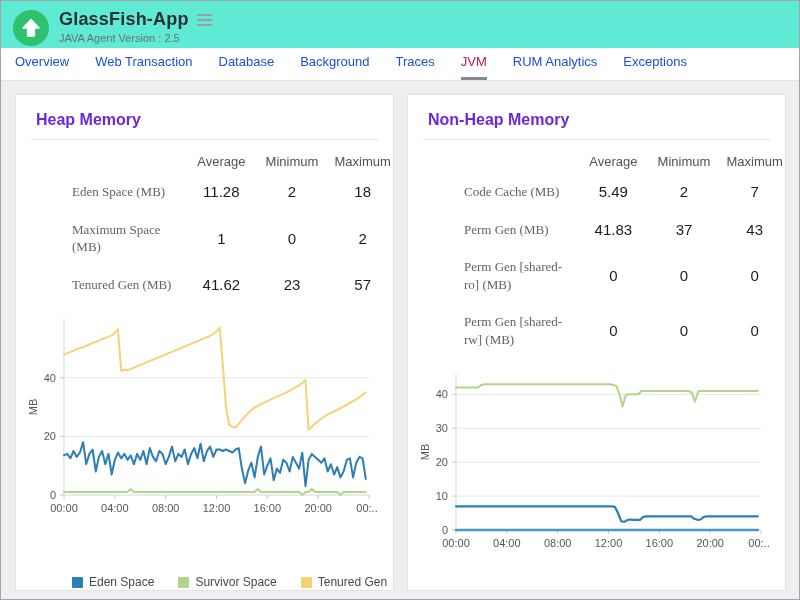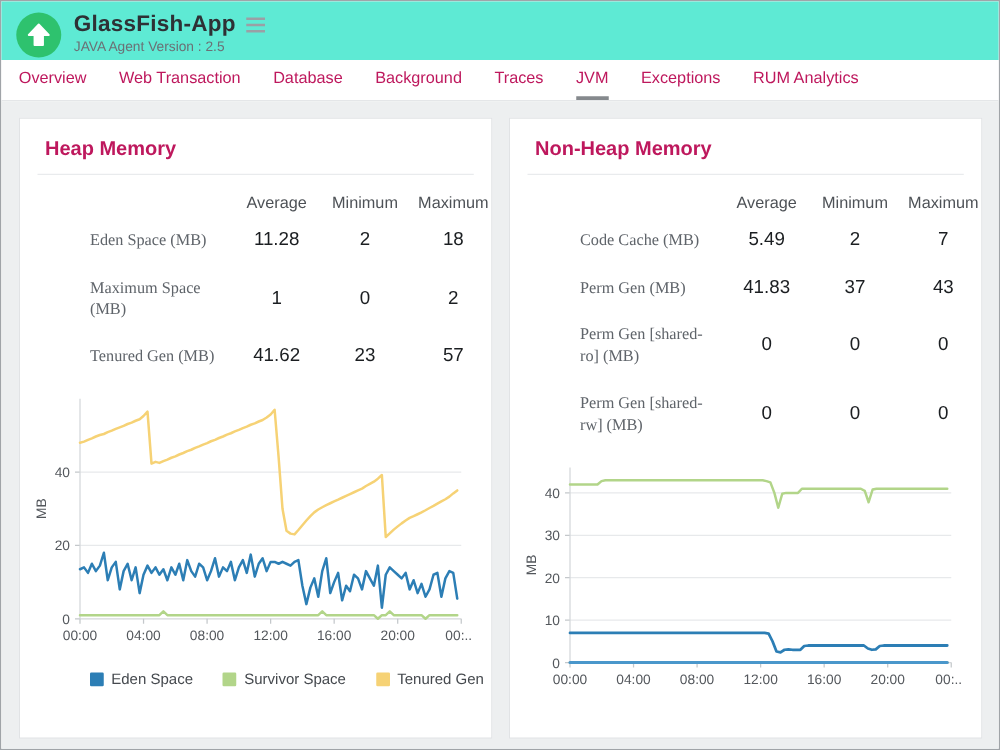--- a/index.html
+++ b/index.html
@@ -12,41 +12,41 @@
   .logo { width:36px; height:36px; border-radius:50%; flex:0 0 36px; display:flex; align-items:center; justify-content:center; margin-top:1px; }
   .titlebox { margin-left:10px; }
   .titlerow { display:flex; align-items:center; }
   .apptitle { font-size:18px; font-weight:bold; color:#2e3135; letter-spacing:0.2px; }
   .burger { display:inline-flex; flex-direction:column; gap:3px; margin-left:6px; cursor:pointer; padding:2px; }
   .burger i { display:block; width:15px; height:2px; background:#9aa0a5; }
   .subtitle { font-size:11px; color:#6b7075; margin-top:2px; }
 
   
   .tabs { display:flex; gap:26px; padding:0 0 0 14px; border-bottom:1px solid #e4e6e8; background:#fff; }
-  .tab { font-size:13px; color:#be185d; padding:6px 0 8px 0; cursor:pointer; border-bottom:3px solid transparent; }
+  .tab { font-size:13px; color:#1d4ed8; padding:6px 0 8px 0; cursor:pointer; border-bottom:3px solid transparent; }
   .tab.active { color:#be185d; font-weight:normal; border-bottom-color:#85898d; }
 
   
   .main { flex:1; background:#edeff0; display:flex; gap:13px; padding:13px 13px 12px 14px; }
   .card { flex:1; background:#fff; border:1px solid #e1e3e5; height:497px; padding:16px 0 0 0; overflow:hidden; }
-  .card h2 { font-size:16px; font-weight:bold; color:#be185d; padding:0 20px 10px 20px; }
+  .card h2 { font-size:16px; font-weight:bold; color:#6d28d9; padding:0 20px 10px 20px; }
   .card .divider { border-top:1px solid #e9ebed; margin:0 14px; }
 
   
   .tblwrap { overflow:hidden; padding-left:20px; margin-top:6px; }
   table.stats { border-collapse:collapse; table-layout:fixed; width:362px; }
   table.stats th { font-size:13px; font-weight:normal; color:#4e5257; text-align:center; padding:8px 0 4px 0; white-space:nowrap; }
   table.stats td.lbl { font-size:13px; color:#5f646a; text-align:left; padding:10px 4px 10px 36px; width:150px; line-height:1.35;font-family:Liberation Serif, serif; }
   table.stats td.val { font-size:15px; font-weight:normal; color:#1b1e21; text-align:center; width:70px; }
   table.stats th.lblh { width:150px; }
 
   
   .chart { margin:8px 0 0 10px; }
   .legend { display:flex; flex-direction:column; gap:8px; margin:10px 0 0 56px; }
-  .legend .row { display:flex; gap:24px; }
+  .legend .row { display:flex; gap:24px;margin-top:40px; }
   .legitem { display:flex; align-items:center; gap:6px; font-size:12px; color:#45494e; }
   .legitem .sw { width:11px; height:11px; border-radius:1px; flex:0 0 11px; }
 </style>
 </head>
 <body>
 
 <div class="frame">
 
   <div class="hdr">
     <div class="logo" id="logo" style="background: rgb(46, 194, 110);">
@@ -67,22 +67,22 @@
     </div>
   </div>
 
   <div class="tabs" id="tabbar">
       <span class="tab">Overview</span>
       <span class="tab">Web Transaction</span>
       <span class="tab">Database</span>
       <span class="tab">Background</span>
       <span class="tab">Traces</span>
       <span class="tab active">JVM</span>
+      <span class="tab">RUM Analytics</span>
       <span class="tab">Exceptions</span>
-      <span class="tab">RUM Analytics</span>
     </div>
 
   <div class="main">
 
     <section class="card">
       <h2>Heap Memory</h2>
       <div class="divider"></div>
       <div class="tblwrap">
         <table class="stats">
           <tbody>

